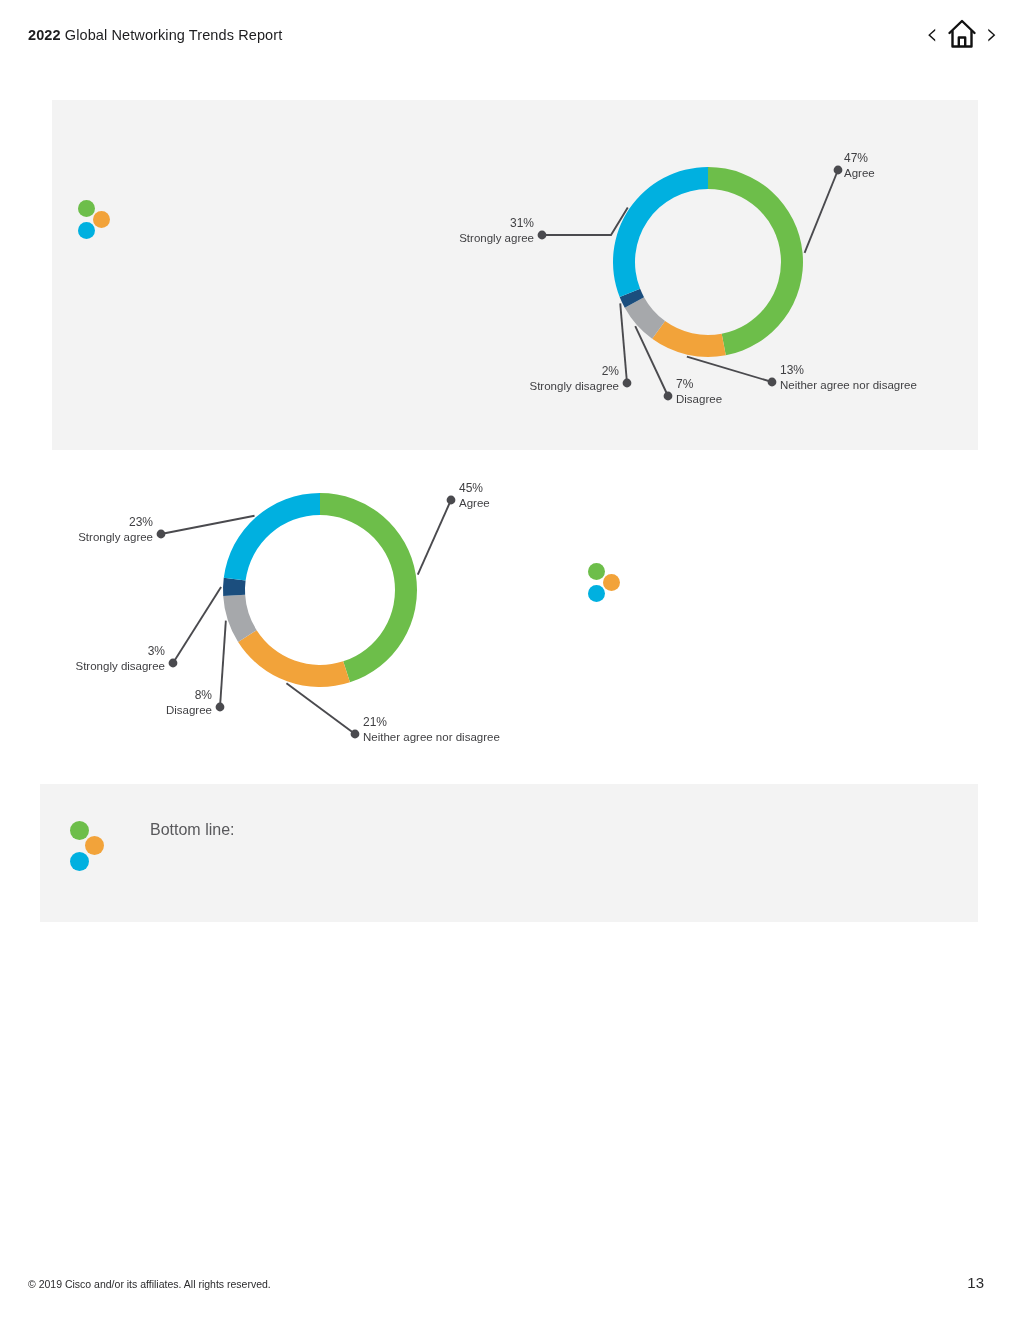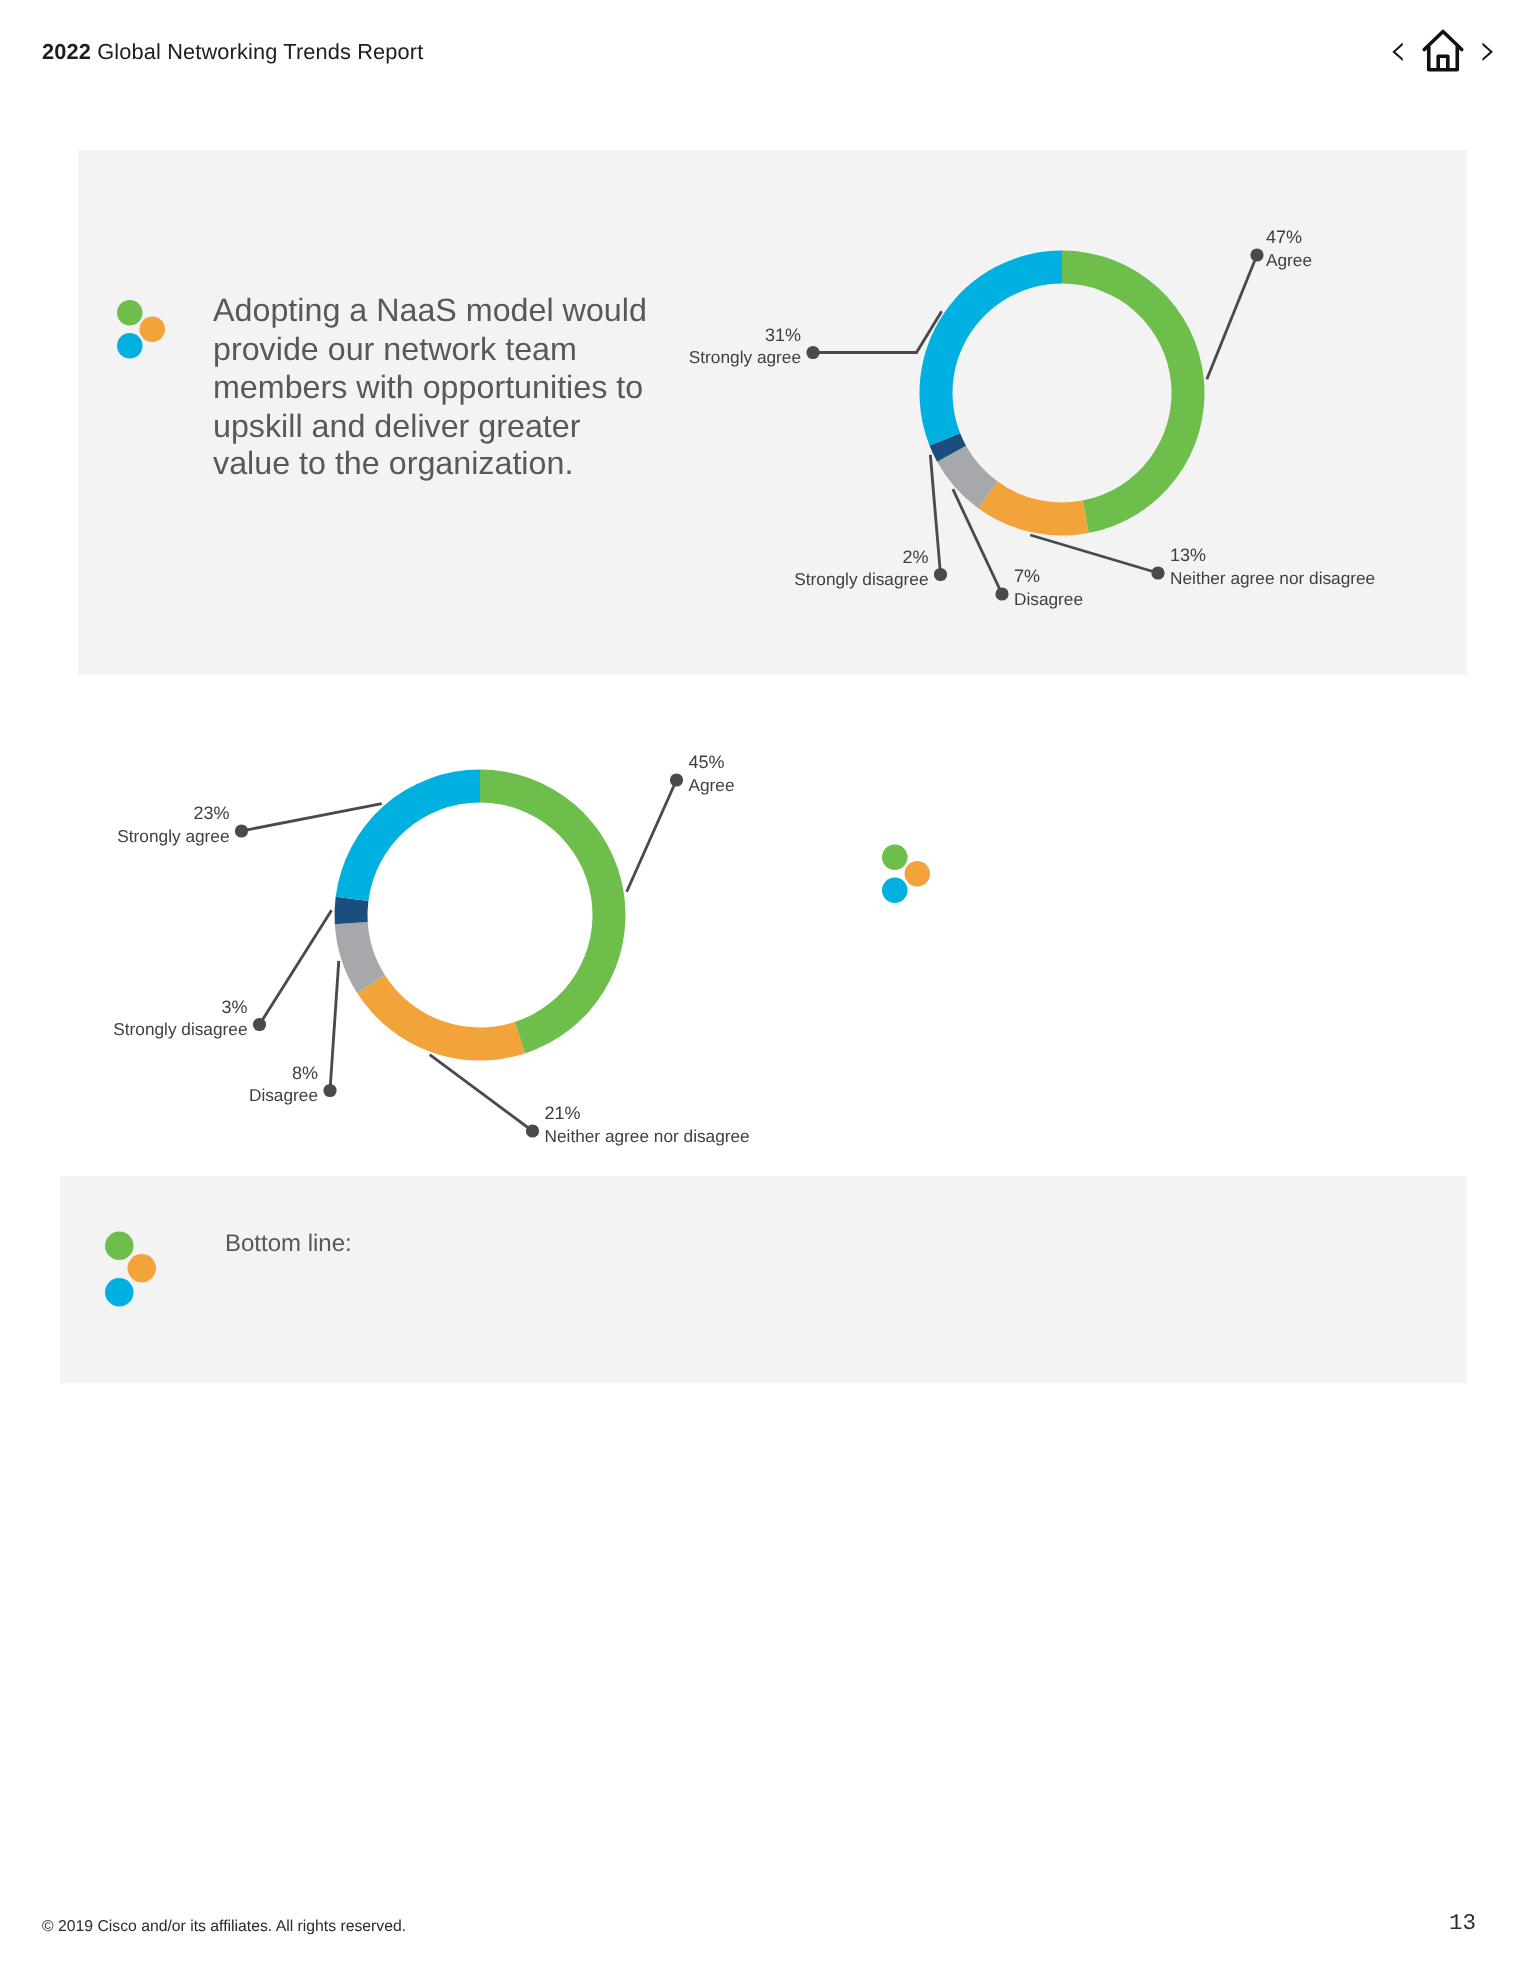--- a/index.html
+++ b/index.html
@@ -72,33 +72,33 @@
     font-size:16px;color:#58585b;line-height:24px;
   }
   #bottom-body{
     position:absolute;left:138px;top:845px;width:790px;
     font-size:13.5px;line-height:21px;color:#6a6a6d;
   }
 
   
   .chart-wrap{position:absolute;}
   #chart-1{left:430px;top:130px;width:560px;height:300px;}
-  #chart-2{left:55px;top:490px;width:560px;height:300px;text-decoration:underline;}
+  #chart-2{left:55px;top:470px;width:560px;height:300px;text-decoration:underline;}
   .chart-wrap svg{display:block;overflow:visible;}
   .lbl{font-family:"Liberation Sans",sans-serif;font-size:11.5px;fill:#3f3f42;}
   .lbl.pct{font-size:12px;}
 
   
   .footer-copy{
     position:absolute;left:28px;top:1278px;
     font-size:10.5px;color:#2b2b2d;white-space:nowrap;
   }
   .footer-page{
     position:absolute;right:36px;top:1274px;
-    font-size:15px;color:#2b2b2d;font-family:Liberation Mono, monospace;
+    font-size:15px;color:#2b2b2d;
   }
 </style>
 </head>
 <body>
 
 <div class="page">
 
   <div class="header">
     <div class="header-title">
       <span class="yr">2022</span><span> Global Networking Trends Report</span>
@@ -117,21 +117,20 @@
   </div>
 
   <div class="panel" id="panel-1"></div>
 
   <div class="tridot varA" style="left:78px;top:200px;">
     <span class="dot-g"></span>
     <span class="dot-o"></span>
     <span class="dot-c"></span>
   </div>
 
-  <div class="statement" id="statement-1">Adopting a NaaS model would provide our network team members with opportunities to upskill and deliver greater value to the organization.</div>
 
   <div class="chart-wrap" id="chart-1">
     <svg width="560" height="300" viewBox="0 0 560 300">
       <g>
           <path d="M278,37 A95,95 0 0 1 295.8012248856439,225.31728881922544 L291.6788359647579,203.70696930319428 A73,73 0 0 0 278,59 Z" fill="#6dbe4a"></path>
           <path d="M295.8012248856439,225.31728881922544 A95,95 0 0 1 222.16040103221508,208.85661446562 L235.09167658264948,191.05824058937117 A73,73 0 0 0 291.6788359647579,203.70696930319428 Z" fill="#f2a33a"></path>
           <path d="M222.16040103221508,208.85661446562 A95,95 0 0 1 194.75086539583296,177.76659903966294 L214.02961235679794,167.1680182094252 A73,73 0 0 0 235.09167658264948,191.05824058937117 Z" fill="#a6a8ab"></path>
           <path d="M194.75086539583296,177.76659903966294 A95,95 0 0 1 189.6712338406161,166.9718325050444 L210.12631653015762,158.8730923459815 A73,73 0 0 0 214.02961235679794,167.1680182094252 Z" fill="#1b4e7e"></path>
           <path d="M189.6712338406161,166.9718325050444 A95,95 0 0 1 278,37 L278,59 A73,73 0 0 0 210.12631653015762,158.8730923459815 Z" fill="#00b0e0"></path>
         </g>

